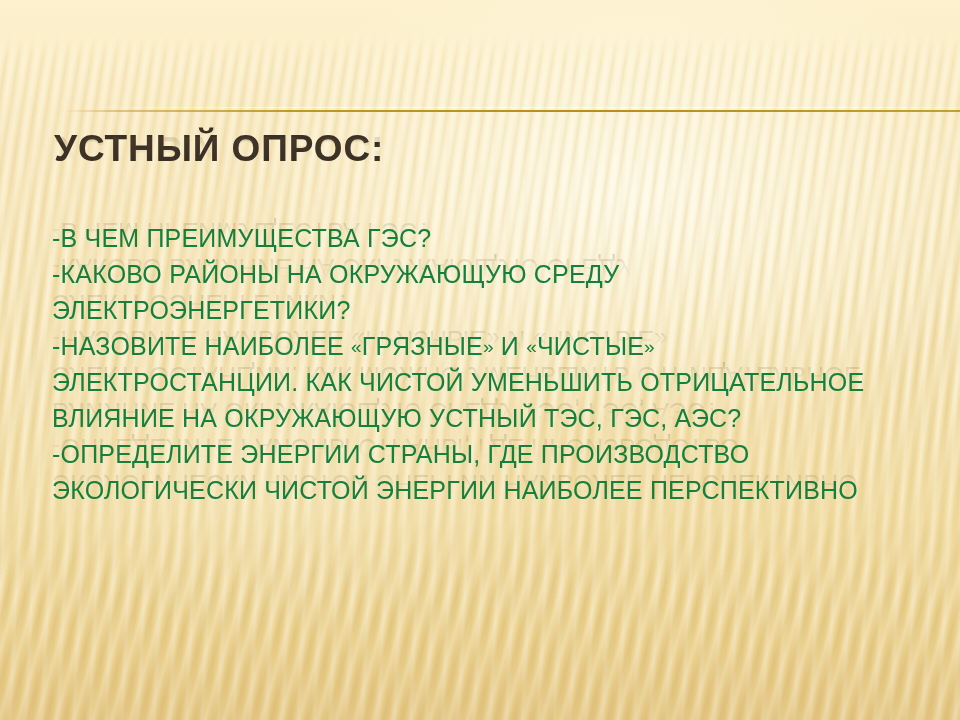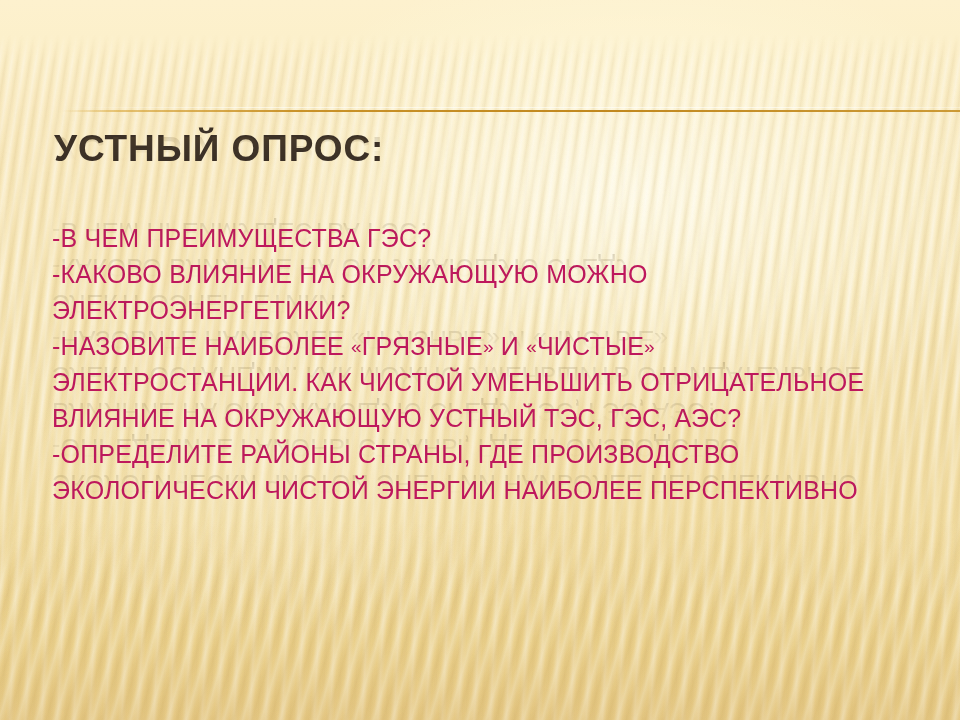--- a/index.html
+++ b/index.html
@@ -198,21 +198,21 @@
     width: 900px;
   }
 
   .body-line {
     font-size: 25px;
     font-weight: normal;
     letter-spacing: 0.2px;
     line-height: 36px;
     height: 30px;
     margin-bottom: 6px;
-    color: #be185d;
+    color: #15803d;
   }
   .body-line::after {
     color: rgba(110,90,54,0.33);
     line-height: 36px;
   }
   .body-line:last-child { margin-bottom: 0; }
 
   
   .body-line .q { font-size: 19px; vertical-align: 2px; }
 </style>
@@ -230,23 +230,23 @@
 
   <div class="rule-hi"></div>
   <div class="rule"></div>
 
   <div class="text-layer">
 
     <div id="title" class="reflect-line" data-echo="УСТНЫЙ ОПРОС:">УСТНЫЙ ОПРОС:</div>
 
     <div id="body">
       <div class="body-line reflect-line" data-echo="-В ЧЕМ ПРЕИМУЩЕСТВА ГЭС?">-В ЧЕМ ПРЕИМУЩЕСТВА ГЭС?</div>
-      <div class="body-line reflect-line" data-echo="-КАКОВО ВЛИЯНИЕ НА ОКРУЖАЮЩУЮ СРЕДУ">-КАКОВО ВЛИЯНИЕ НА ОКРУЖАЮЩУЮ МОЖНО</div>
+      <div class="body-line reflect-line" data-echo="-КАКОВО ВЛИЯНИЕ НА ОКРУЖАЮЩУЮ СРЕДУ">-КАКОВО РАЙОНЫ НА ОКРУЖАЮЩУЮ СРЕДУ</div>
       <div class="body-line reflect-line" data-echo="ЭЛЕКТРОЭНЕРГЕТИКИ?">ЭЛЕКТРОЭНЕРГЕТИКИ?</div>
       <div class="body-line reflect-line" data-echo="-НАЗОВИТЕ НАИБОЛЕЕ «ГРЯЗНЫЕ» И «ЧИСТЫЕ»">-НАЗОВИТЕ НАИБОЛЕЕ <span class="q">«</span>ГРЯЗНЫЕ<span class="q">»</span> И <span class="q">«</span>ЧИСТЫЕ<span class="q">»</span></div>
       <div class="body-line reflect-line" data-echo="ЭЛЕКТРОСТАНЦИИ. КАК МОЖНО  УМЕНЬШИТЬ ОТРИЦАТЕЛЬНОЕ">ЭЛЕКТРОСТАНЦИИ. КАК ЧИСТОЙ  УМЕНЬШИТЬ ОТРИЦАТЕЛЬНОЕ</div>
       <div class="body-line reflect-line" data-echo="ВЛИЯНИЕ НА ОКРУЖАЮЩУЮ СРЕДУ ТЭС, ГЭС, АЭС?">ВЛИЯНИЕ НА ОКРУЖАЮЩУЮ УСТНЫЙ ТЭС, ГЭС, АЭС?</div>
-      <div class="body-line reflect-line" data-echo="-ОПРЕДЕЛИТЕ  РАЙОНЫ СТРАНЫ, ГДЕ ПРОИЗВОДСТВО">-ОПРЕДЕЛИТЕ  РАЙОНЫ СТРАНЫ, ГДЕ ПРОИЗВОДСТВО</div>
+      <div class="body-line reflect-line" data-echo="-ОПРЕДЕЛИТЕ  РАЙОНЫ СТРАНЫ, ГДЕ ПРОИЗВОДСТВО">-ОПРЕДЕЛИТЕ  ЭНЕРГИИ СТРАНЫ, ГДЕ ПРОИЗВОДСТВО</div>
       <div class="body-line reflect-line" data-echo="ЭКОЛОГИЧЕСКИ  ЧИСТОЙ ЭНЕРГИИ НАИБОЛЕЕ ПЕРСПЕКТИВНО">ЭКОЛОГИЧЕСКИ  ЧИСТОЙ ЭНЕРГИИ НАИБОЛЕЕ ПЕРСПЕКТИВНО</div>
     </div>
 
   </div>
 </div>
 
 </body></html>

